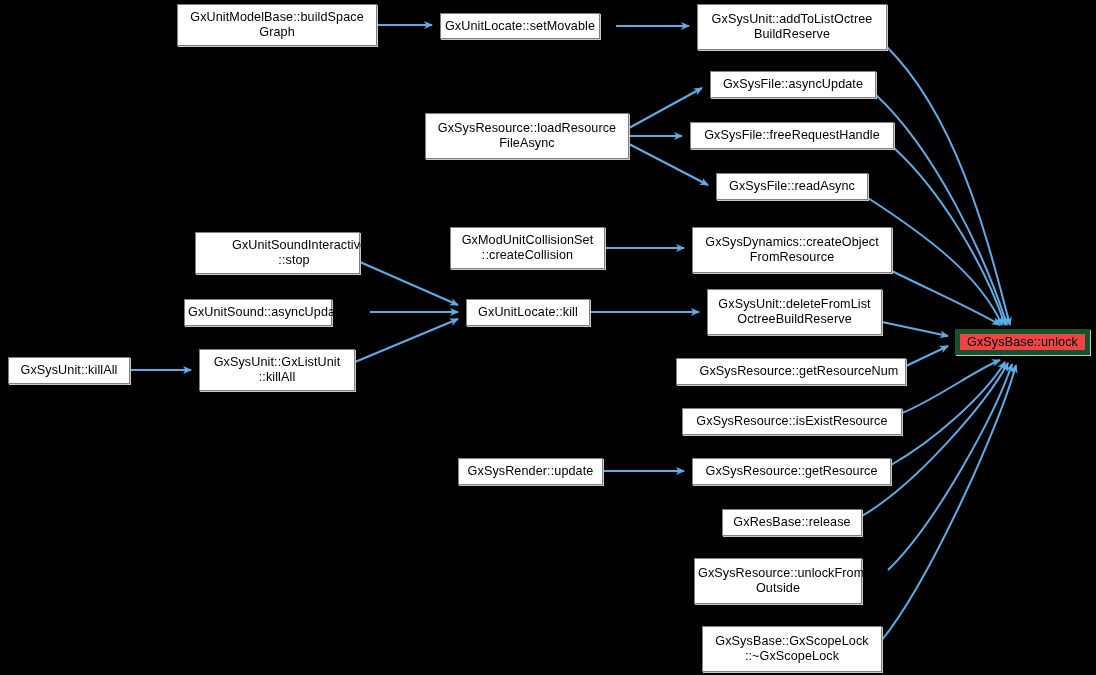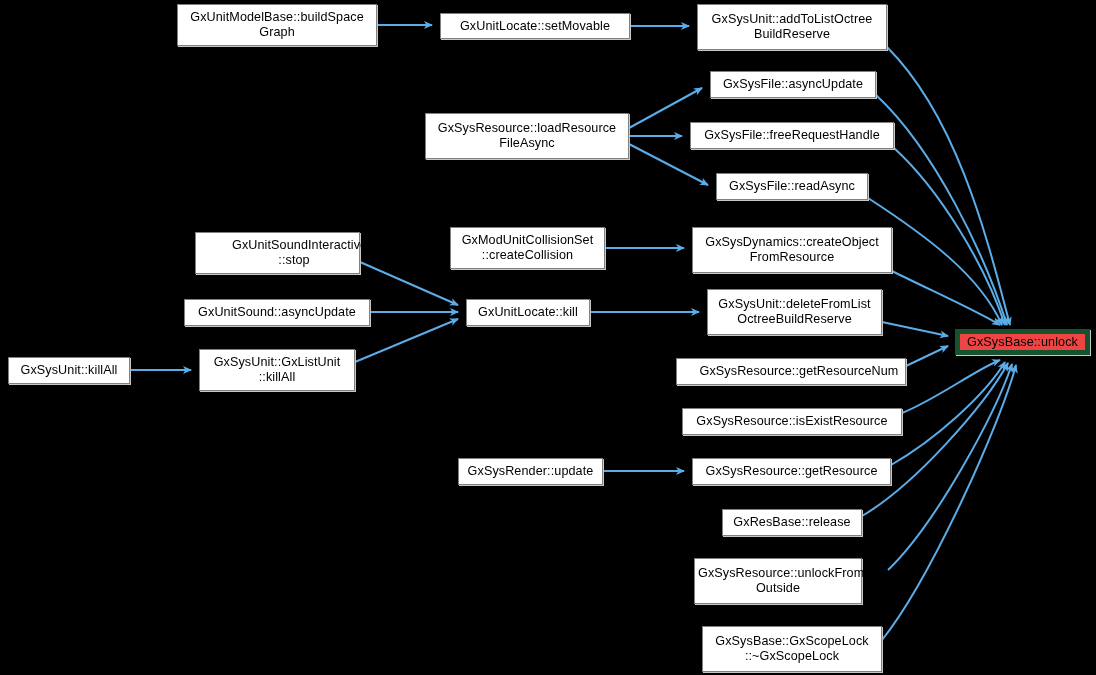--- a/index.html
+++ b/index.html
@@ -71,35 +71,35 @@
         <path d="M902,413 C935,400 975,370 1000,360" stroke="#5badea" stroke-width="2" fill="none" marker-end="url(#ah)"></path>
         <path d="M891,465 C935,440 985,395 1005,362" stroke="#5badea" stroke-width="2" fill="none" marker-end="url(#ah)"></path>
         <path d="M862,516 C915,485 985,405 1008,363" stroke="#5badea" stroke-width="2" fill="none" marker-end="url(#ah)"></path>
         <path d="M888,570 C935,525 995,415 1012,364" stroke="#5badea" stroke-width="2" fill="none" marker-end="url(#ah)"></path>
         <path d="M882,640 C930,580 1000,425 1016,365" stroke="#5badea" stroke-width="2" fill="none" marker-end="url(#ah)"></path>
       </g>
   </svg>
   <div id="node-layer">
       <div class="node" style="left: 177px; top: 4px; width: 200px; height: 42px;"><span class="lbl">GxUnitModelBase::buildSpace
 Graph</span></div>
-      <div class="node" style="left: 440px; top: 13px; width: 190px; height: 26px;"><span class="lbl">GxUnitLocate::setMovable</span></div>
+      <div class="node" style="left: 440px; top: 13px; width: 160px; height: 26px;"><span class="lbl">GxUnitLocate::setMovable</span></div>
       <div class="node" style="left: 697px; top: 4px; width: 190px; height: 46px;"><span class="lbl">GxSysUnit::addToListOctree
 BuildReserve</span></div>
       <div class="node" style="left: 710px; top: 71px; width: 166px; height: 27px;"><span class="lbl">GxSysFile::asyncUpdate</span></div>
       <div class="node" style="left: 425px; top: 113px; width: 204px; height: 46px;"><span class="lbl">GxSysResource::loadResource
 FileAsync</span></div>
       <div class="node" style="left: 690px; top: 122px; width: 204px; height: 27px;"><span class="lbl">GxSysFile::freeRequestHandle</span></div>
       <div class="node" style="left: 716px; top: 173px; width: 152px; height: 27px;"><span class="lbl">GxSysFile::readAsync</span></div>
       <div class="node" style="left: 195px; top: 232px; width: 165px; height: 42px; padding-left: 36px;"><span class="lbl">GxUnitSoundInteractive
 ::stop</span></div>
       <div class="node" style="left: 450px; top: 227px; width: 155px; height: 42px;"><span class="lbl">GxModUnitCollisionSet
 ::createCollision</span></div>
       <div class="node" style="left: 692px; top: 227px; width: 200px; height: 46px;"><span class="lbl">GxSysDynamics::createObject
 FromResource</span></div>
-      <div class="node" style="left: 184px; top: 299px; width: 186px; height: 27px;"><span class="lbl">GxUnitSound::asyncUpdate</span></div>
+      <div class="node" style="left: 184px; top: 299px; width: 148px; height: 27px;"><span class="lbl">GxUnitSound::asyncUpdate</span></div>
       <div class="node" style="left: 466px; top: 299px; width: 124px; height: 27px;"><span class="lbl">GxUnitLocate::kill</span></div>
       <div class="node" style="left: 707px; top: 289px; width: 175px; height: 46px;"><span class="lbl">GxSysUnit::deleteFromList
 OctreeBuildReserve</span></div>
       <div class="node highlight" style="left: 955px; top: 329px; width: 135px; height: 26px;"><span class="lbl">GxSysBase::unlock</span></div>
       <div class="node" style="left: 8px; top: 357px; width: 122px; height: 27px;"><span class="lbl">GxSysUnit::killAll</span></div>
       <div class="node" style="left: 199px; top: 349px; width: 156px; height: 42px;"><span class="lbl">GxSysUnit::GxListUnit
 ::killAll</span></div>
       <div class="node" style="left: 676px; top: 358px; width: 230px; height: 27px; padding-left: 19px;"><span class="lbl">GxSysResource::getResourceNum</span></div>
       <div class="node" style="left: 682px; top: 408px; width: 220px; height: 27px;"><span class="lbl">GxSysResource::isExistResource</span></div>
       <div class="node" style="left: 458px; top: 458px; width: 145px; height: 27px;"><span class="lbl">GxSysRender::update</span></div>

